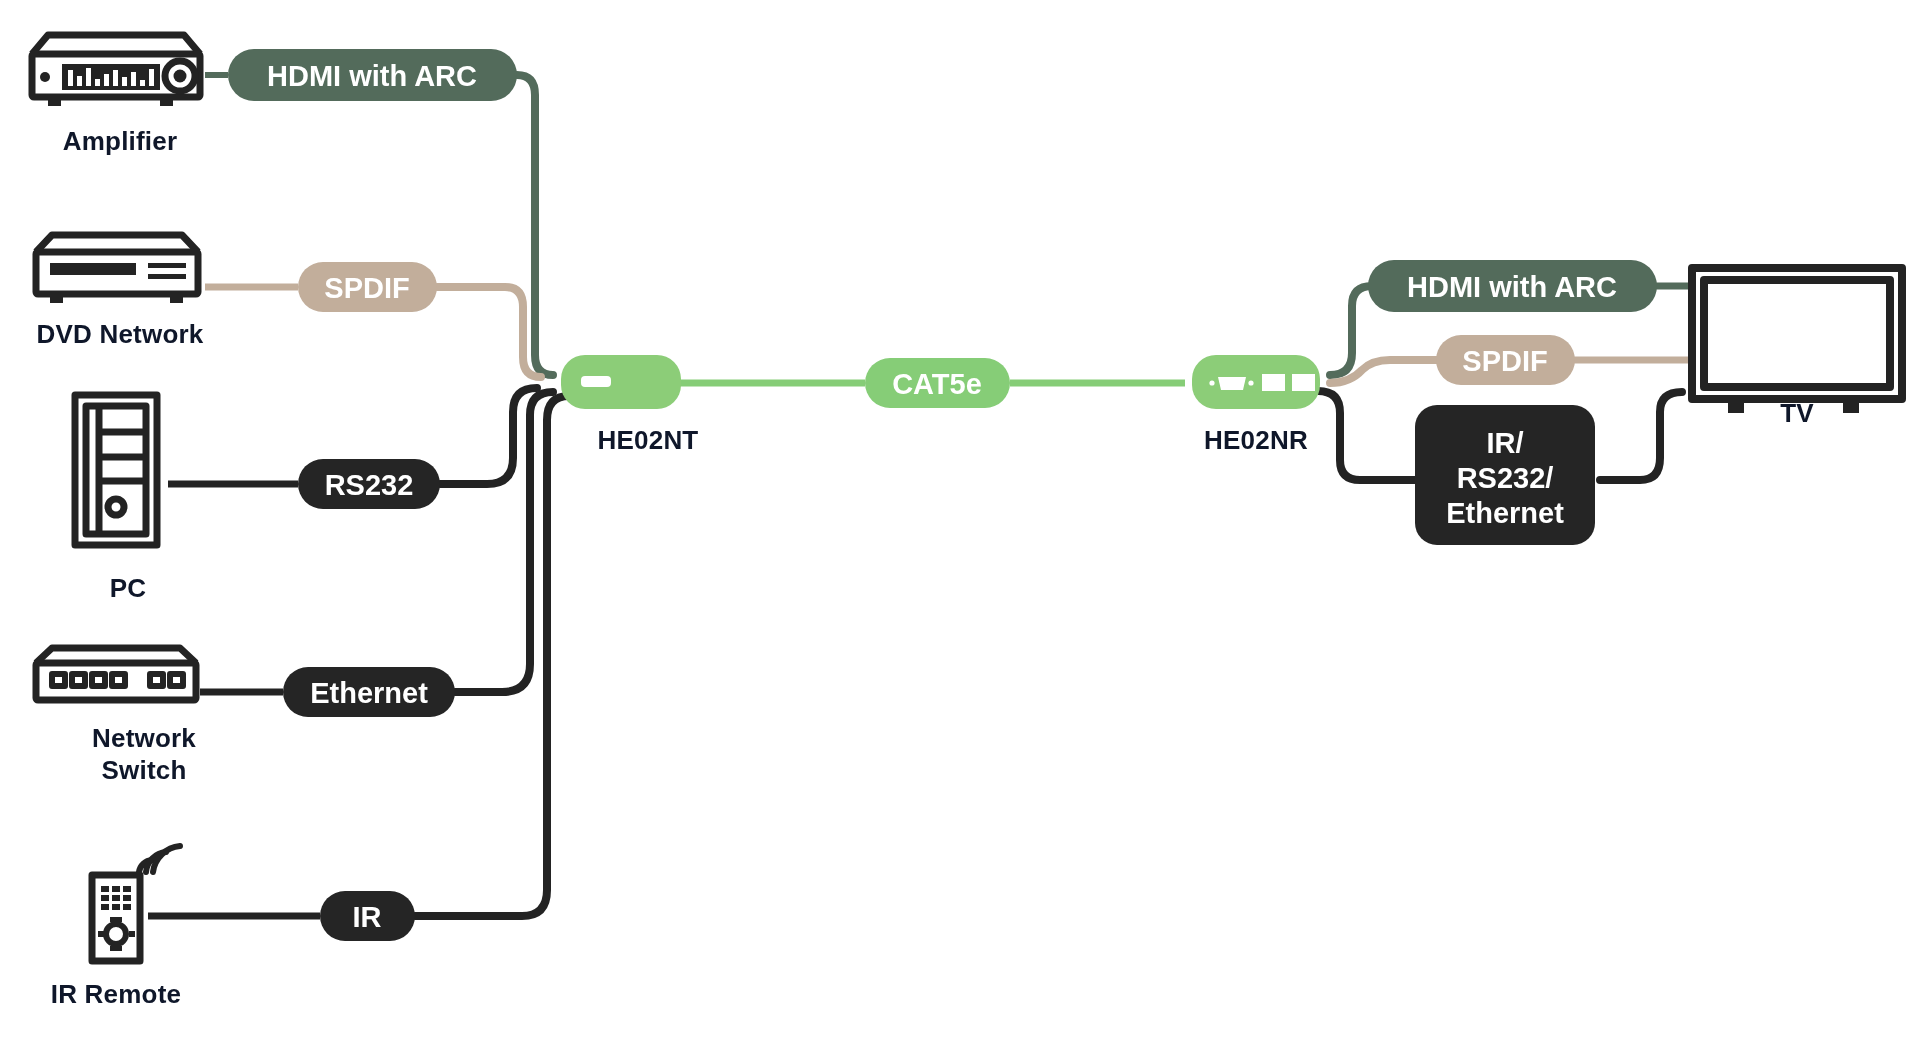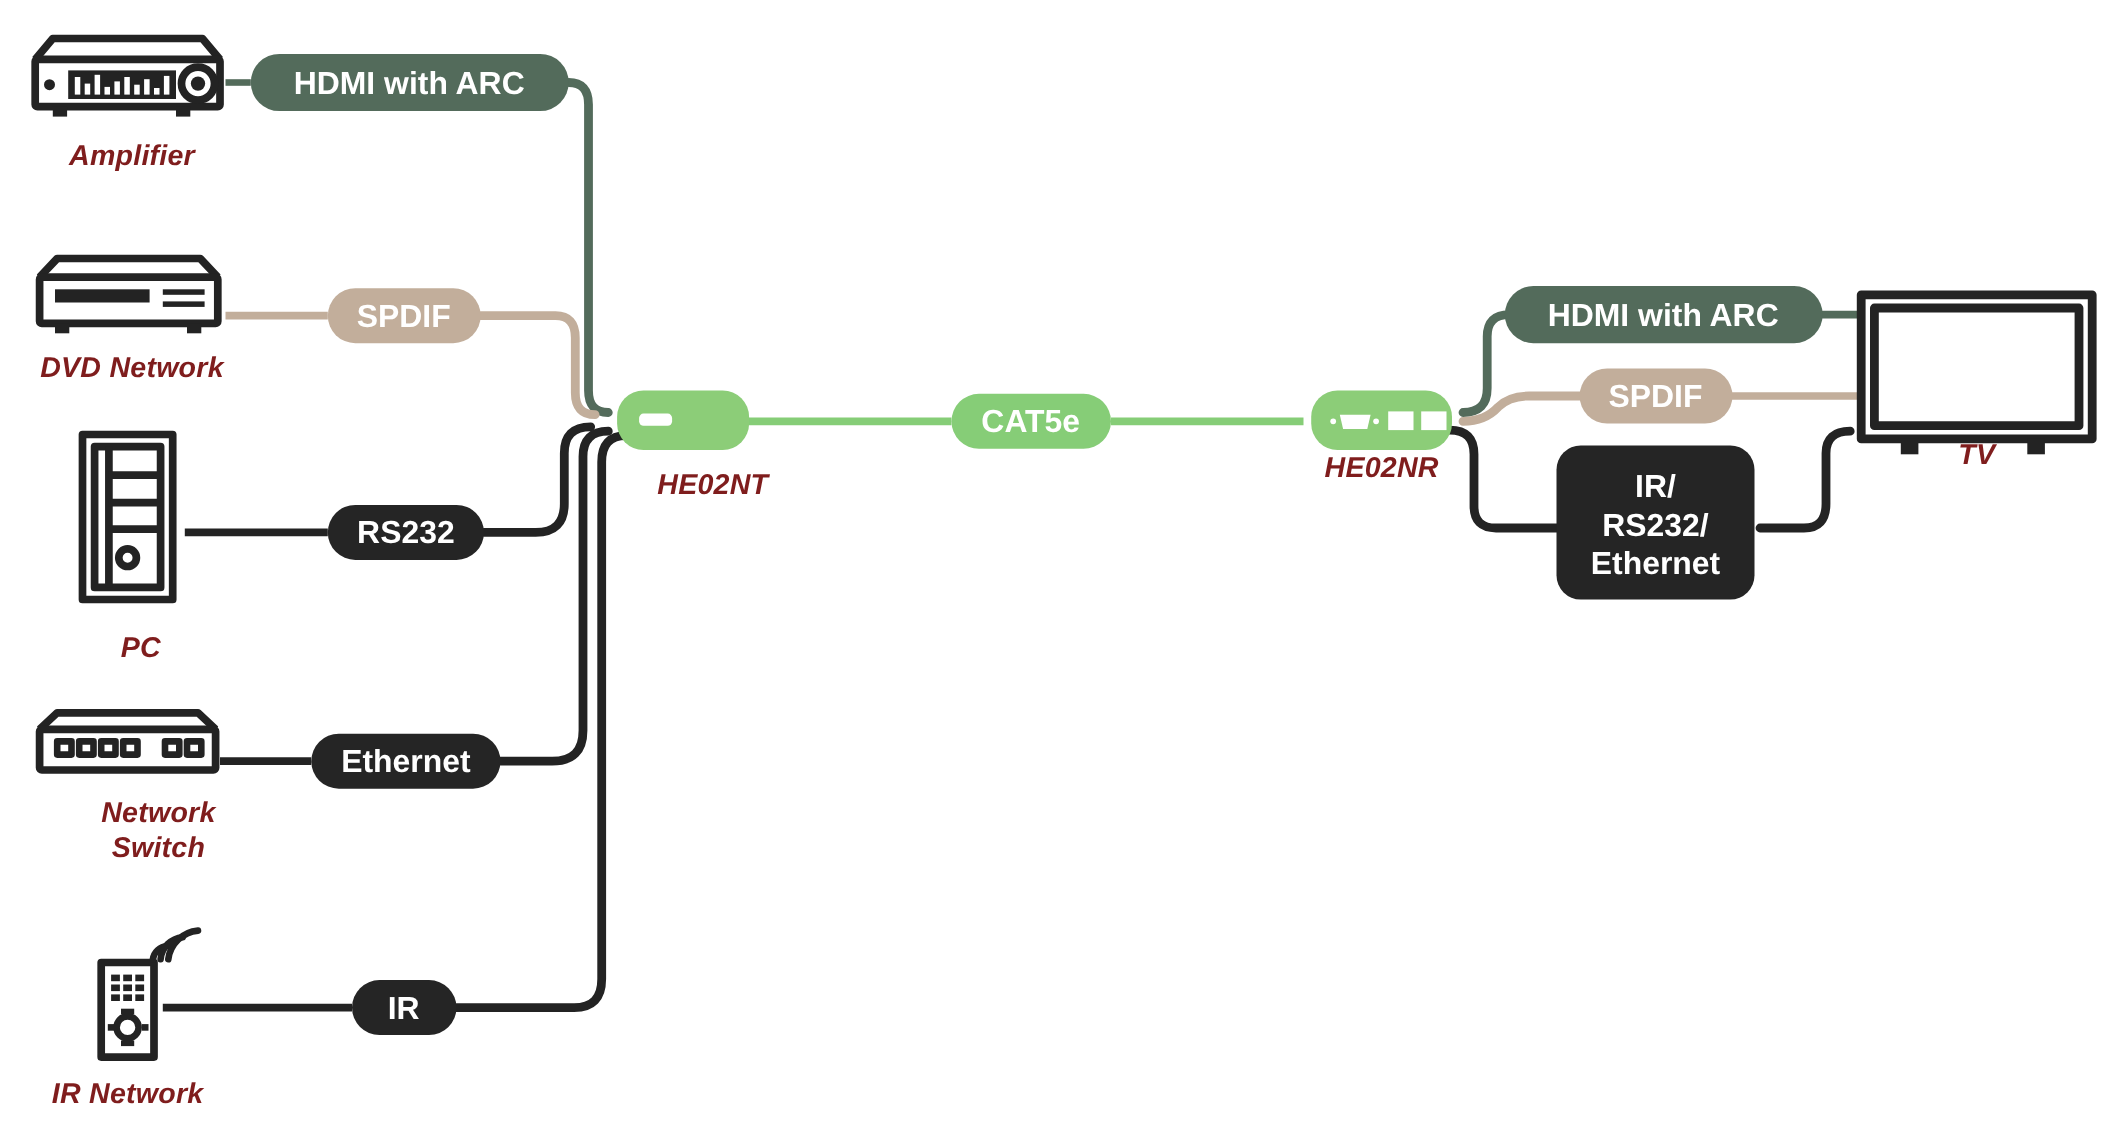--- a/index.html
+++ b/index.html
@@ -23,26 +23,25 @@
     top: 0;
     left: 0;
     width: 1920px;
     height: 1039px;
   }
   .dev-label {
     position: absolute;
     font-family: "Liberation Sans", sans-serif;
     font-weight: bold;
     font-size: 26px;
-    color: #7f1d1d;
+    color: #0f172a;
     letter-spacing: 0.2px;
     text-align: center;
     line-height: 1.24;
     white-space: pre-line;
-    font-style: italic;
   }
   .pill-text {
     font-family: "Liberation Sans", sans-serif;
     font-weight: bold;
     fill: #ffffff;
   }
   .box-text {
     font-family: "Liberation Sans", sans-serif;
     font-weight: bold;
     fill: #ffffff;
@@ -245,21 +244,21 @@
 
   <div class="dev-label" style="left:0px; top:125px; width:240px;">Amplifier</div>
 
   <div class="dev-label" style="left:0px; top:318px; width:240px;">DVD Network</div>
 
   <div class="dev-label" style="left:12px; top:572px; width:232px;">PC</div>
 
   <div class="dev-label" style="left:0px; top:722px; width:232px;padding-left:28px;">Network
 Switch</div>
 
-  <div class="dev-label" style="left:0px; top:978px; width:232px;">IR Network</div>
+  <div class="dev-label" style="left:0px; top:978px; width:232px;">IR Remote</div>
 
   <div class="dev-label" style="left:528px; top:424px; width:240px;">HE02NT</div>
 
-  <div class="dev-label" style="left:1136px; top:409px; width:240px;">HE02NR</div>
+  <div class="dev-label" style="left:1136px; top:424px; width:240px;">HE02NR</div>
 
   <div class="dev-label" style="left:1677px; top:397px; width:240px;">TV</div>
 
 </div>
 
 </body></html>

